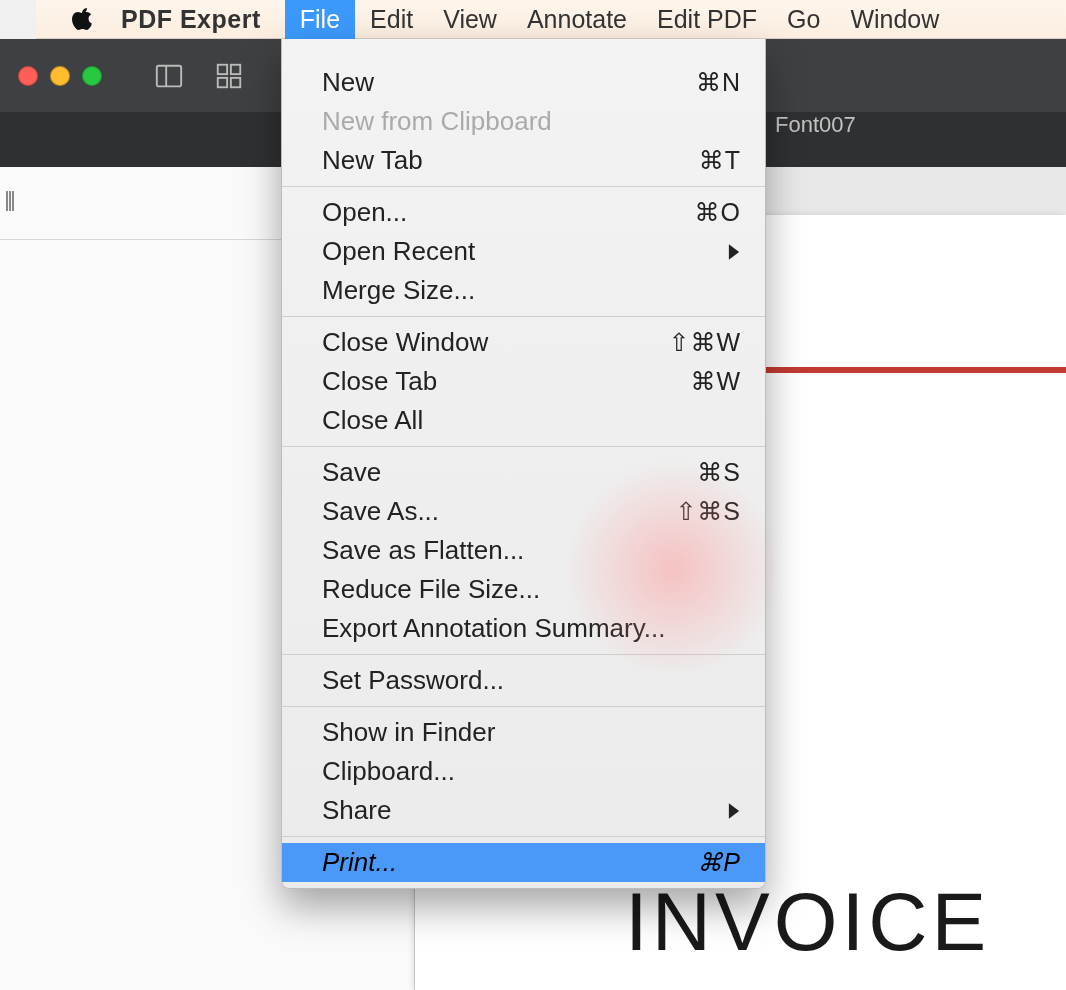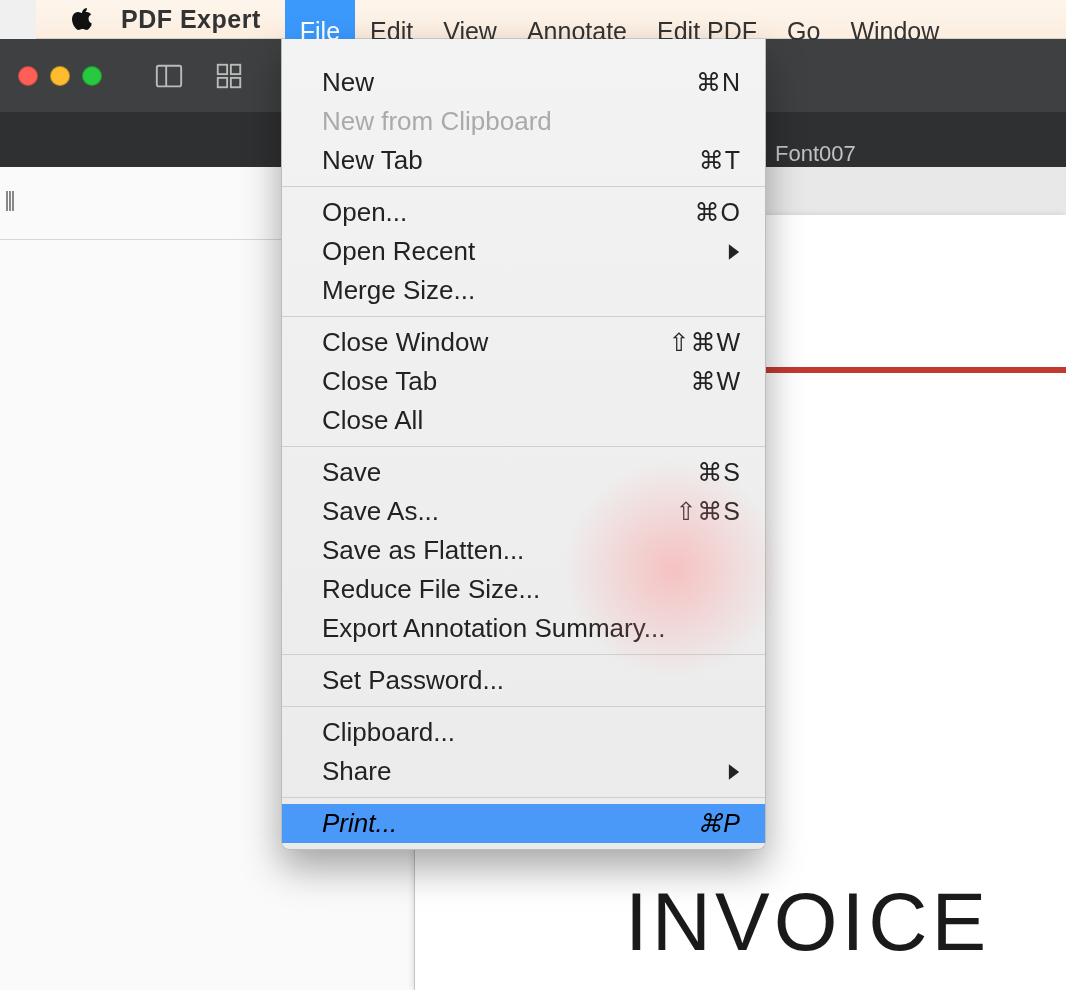--- a/index.html
+++ b/index.html
@@ -28,21 +28,21 @@
       margin-left: 36px;
     }
     .menubar .apple-icon {
       width: 24px; height: 24px;
       margin-right: 26px;
       display: flex; align-items: center; justify-content: center;
     }
     .menubar .apple-icon svg { width: 22px; height: 24px; fill: #111; }
     .menubar .app-name { font-weight: 700; margin-right: 24px; letter-spacing: 0.5px; }
     .menubar .mi {
-      padding: 12px 15px;
+      padding: 0 15px;
       height: 39px;
       line-height: 39px;
       cursor: default;
     }
     .menubar .mi.active {
       background: #3b99fc;
       color: #fff;
     }
 
     
@@ -62,21 +62,21 @@
     .dot.yellow { background: #febc2e; }
     .dot.green  { background: #28c840; }
     .tool-icon { width: 34px; height: 34px; margin-right: 26px; color: #bbb; display:flex; align-items:center; justify-content:center; }
     .tool-icon svg { width: 30px; height: 30px; stroke: #bbb; fill: none; stroke-width: 2; }
 
     
     .doctabbar {
       height: 55px;
       background: #2f3032;
       display: flex;
-      align-items: flex-end;
+      align-items: flex-start;
       font-size: 22px;
       color: #c2c2c2;
       padding-left: 775px;
       position: relative;
       z-index: 1;
     }
 
     
     .workspace {
       position: relative;
@@ -299,20 +299,24 @@
       <span>Export Annotation Summary...</span>
       <span class="dd-short"></span>
     </div>
     <div class="dd-sep"></div>
     <div class="dd-item">
       <span>Set Password...</span>
       <span class="dd-short"></span>
     </div>
     <div class="dd-sep"></div>
     <div class="dd-item">
+      <span>Show in Finder</span>
+      <span class="dd-short"></span>
+    </div>
+    <div class="dd-item">
       <span>Clipboard...</span>
       <span class="dd-short"></span>
     </div>
     <div class="dd-item">
       <span>Share</span>
       <span class="dd-short submenu-arrow">
         <svg viewBox="0 0 10 14">
           <path d="M1 1 L9 7 L1 13 Z"></path>
         </svg>
       </span>

